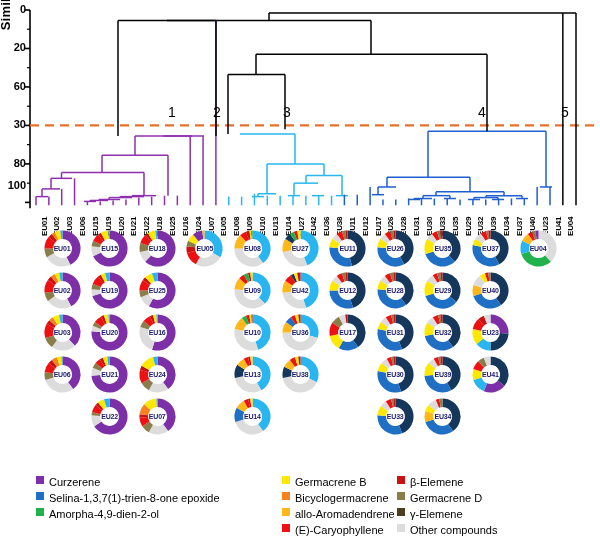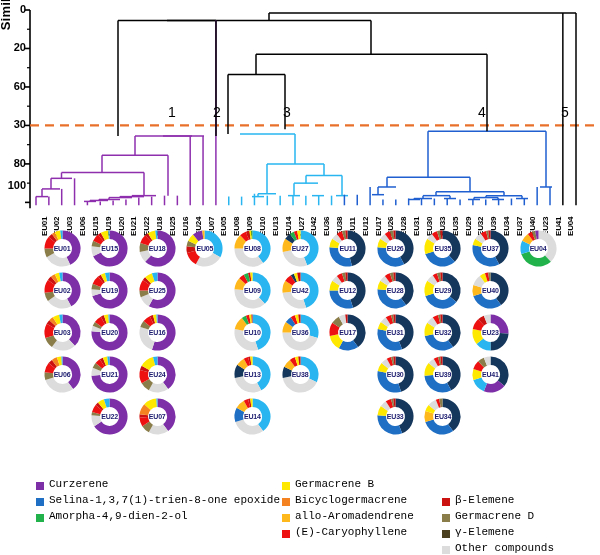--- a/index.html
+++ b/index.html
@@ -8,21 +8,21 @@
   .ylabel{position:absolute;left:-2px;top:60px;width:120px;transform:rotate(-90deg);transform-origin:left top;
           font-size:13px;font-weight:bold;color:#000;text-align:center;letter-spacing:.2px;}
   .ytick{position:absolute;font-size:11px;font-weight:bold;color:#000;text-align:right;width:26px;}
   .clusternum{position:absolute;font-size:14px;color:#000;text-align:center;width:20px;}
   .leaflabel{position:absolute;font-size:8px;font-weight:bold;color:#000;
              transform:rotate(-90deg);transform-origin:left top;white-space:nowrap;letter-spacing:-.2px;}
   .donutwrap{position:absolute;}
   .donutlbl{position:absolute;left:0;top:0;width:100%;height:100%;display:flex;align-items:center;
             justify-content:center;font-size:7px;font-weight:bold;color:#1a1a6e;letter-spacing:-.2px;}
   .legend{position:absolute;font-size:11px;color:#000;}
-  .legrow{display:flex;align-items:flex-end;margin-bottom:2px;height:14px;font-family:Liberation Mono, monospace;}
+  .legrow{display:flex;align-items:flex-start;margin-bottom:2px;height:14px;}
   .swatch{width:8px;height:8px;margin-right:5px;flex:none;}
   .legtxt{white-space:nowrap;line-height:12px;}
 </style>
 </head>
 <body>
 
 <div id="fig">
 
   <div class="ylabel">Similarity</div>
 
@@ -645,21 +645,21 @@
       </div>
       <div class="legrow">
         <span class="swatch" style="background: rgb(255, 184, 28);"></span>
         <span class="legtxt">allo-Aromadendrene</span>
       </div>
       <div class="legrow">
         <span class="swatch" style="background: rgb(238, 17, 17);"></span>
         <span class="legtxt">(E)-Caryophyllene</span>
       </div>
     </div>
-  <div class="legend" id="legend-col-2" style="left:442px;top:476px;margin-top:16px;">
+  <div class="legend" id="legend-col-2" style="left:397px;top:476px;">
       <div class="legrow">
         <span class="swatch" style="background: rgb(204, 17, 17);"></span>
         <span class="legtxt">β-Elemene</span>
       </div>
       <div class="legrow">
         <span class="swatch" style="background: rgb(138, 125, 74);"></span>
         <span class="legtxt">Germacrene D</span>
       </div>
       <div class="legrow">
         <span class="swatch" style="background: rgb(74, 63, 31);"></span>

